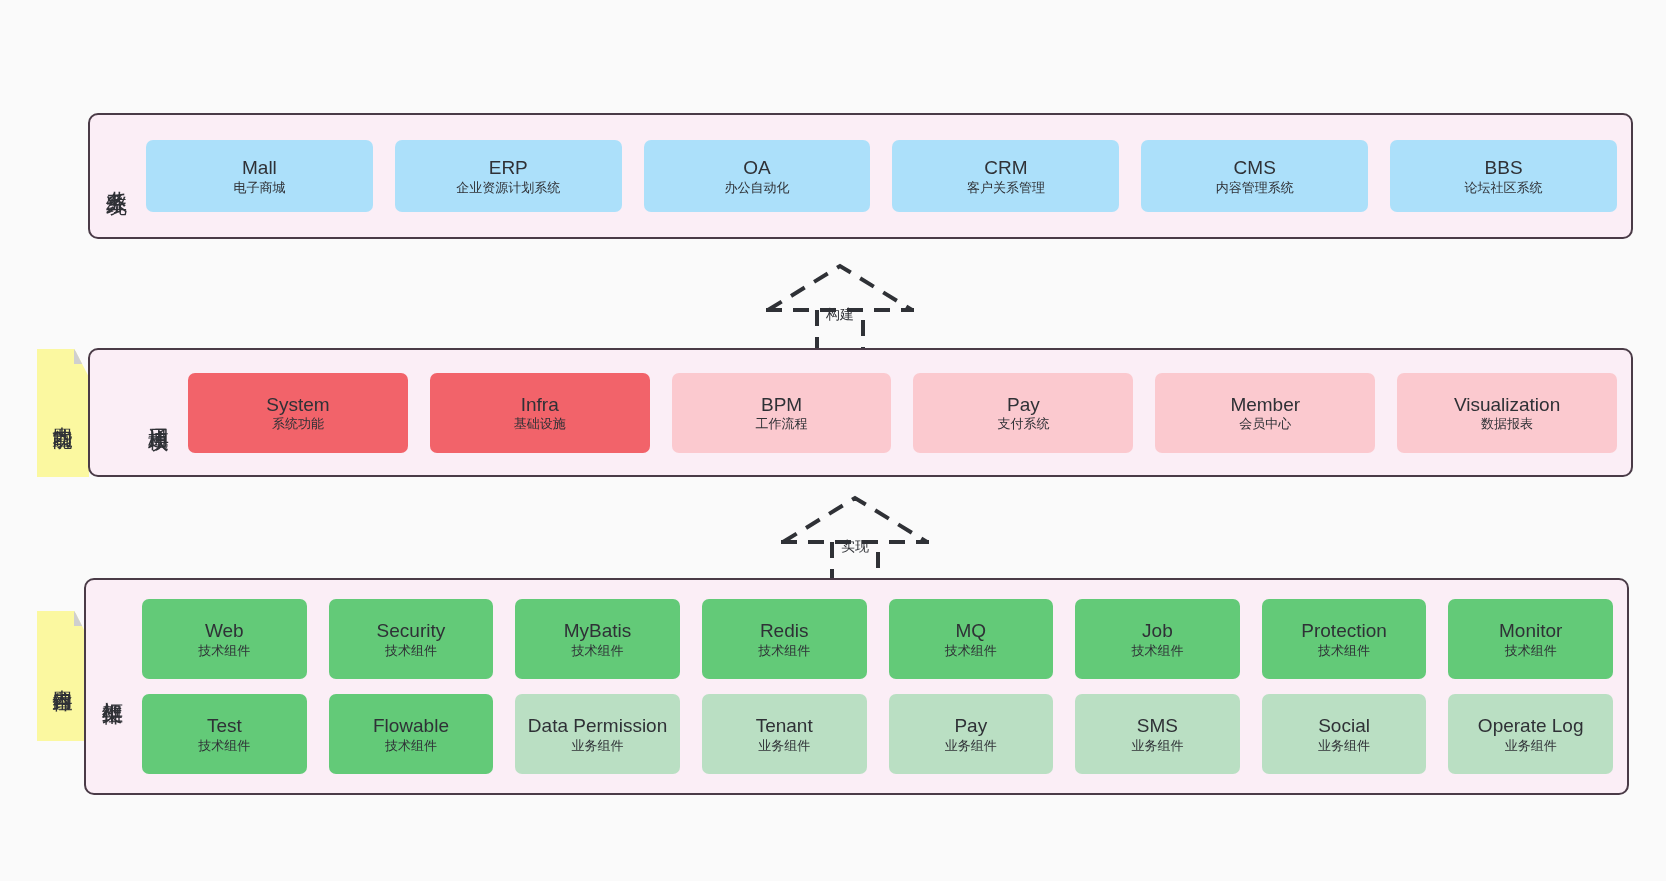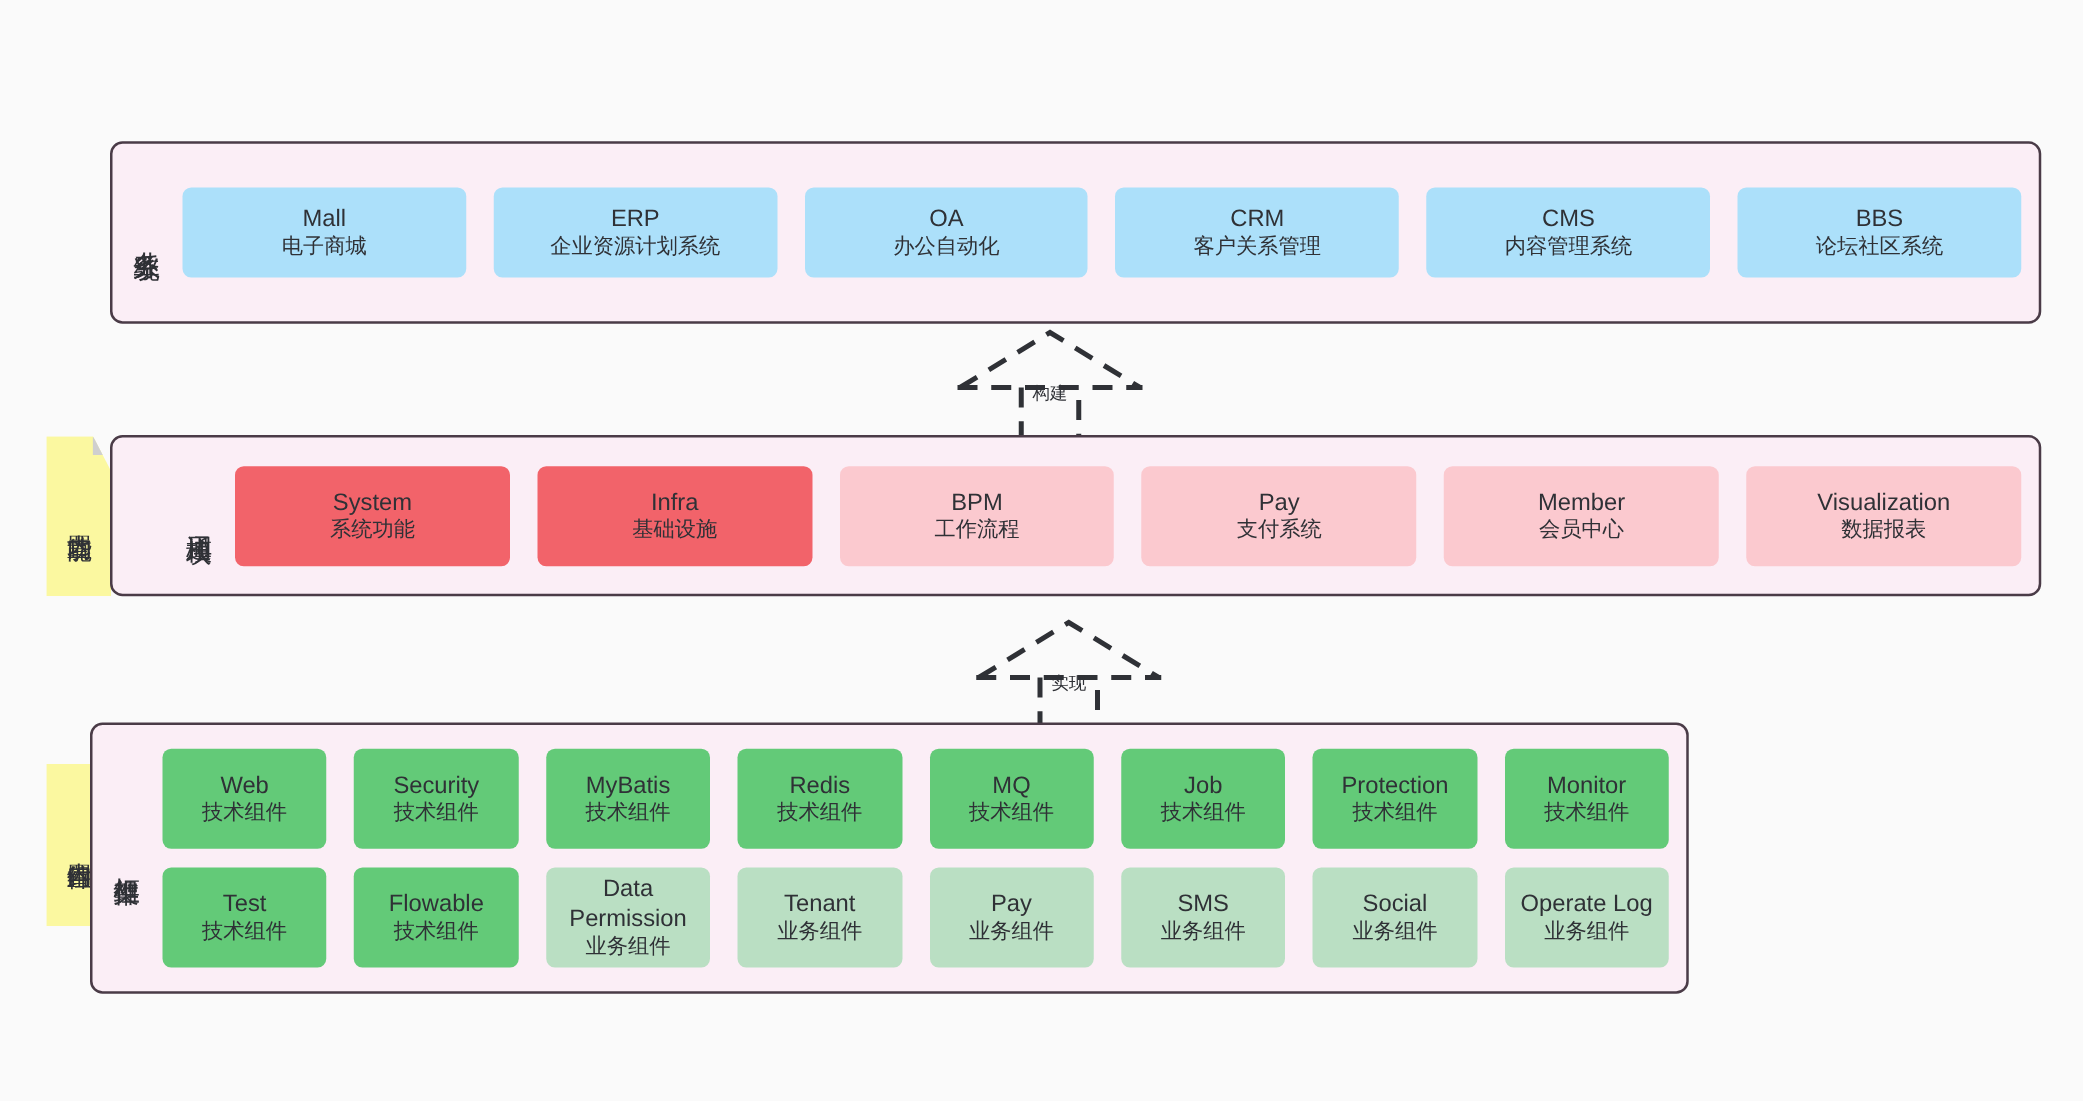--- a/index.html
+++ b/index.html
@@ -73,45 +73,45 @@
     text-align: center;
     line-height: 1.22;
     box-sizing: border-box;
     padding: 4px 6px;
     color: #2f3136;
   }
   .node .en {
     font-size: 19px;
   }
   .node .cn {
-    font-size: 17px;
+    font-size: 13px;
   }
 
   
   #layer-business {
     left: 88px;
     top: 113px;
     width: 1545px;
-    height: 146px;
+    height: 126px;
   }
   #layer-business .row { height: 72px; }
 
   #layer-common {
     left: 88px;
     top: 348px;
     width: 1545px;
     height: 129px;
     padding-left: 42px;
   }
   #layer-common .row { height: 80px; }
 
   #layer-framework {
-    left: 72px;
+    left: 84px;
     top: 578px;
-    width: 1279px;
+    width: 1545px;
     height: 217px;
   }
   #layer-framework .row { height: 80px; }
   #layer-framework .layer-body { gap: 15px; }
 
   
   .c-blue        { background: #ace0fa; }
   .c-red         { background: #f2636a; }
   .c-pink        { background: #fbc9cf; justify-content: center; }
   .c-green       { background: #63ca78; }

